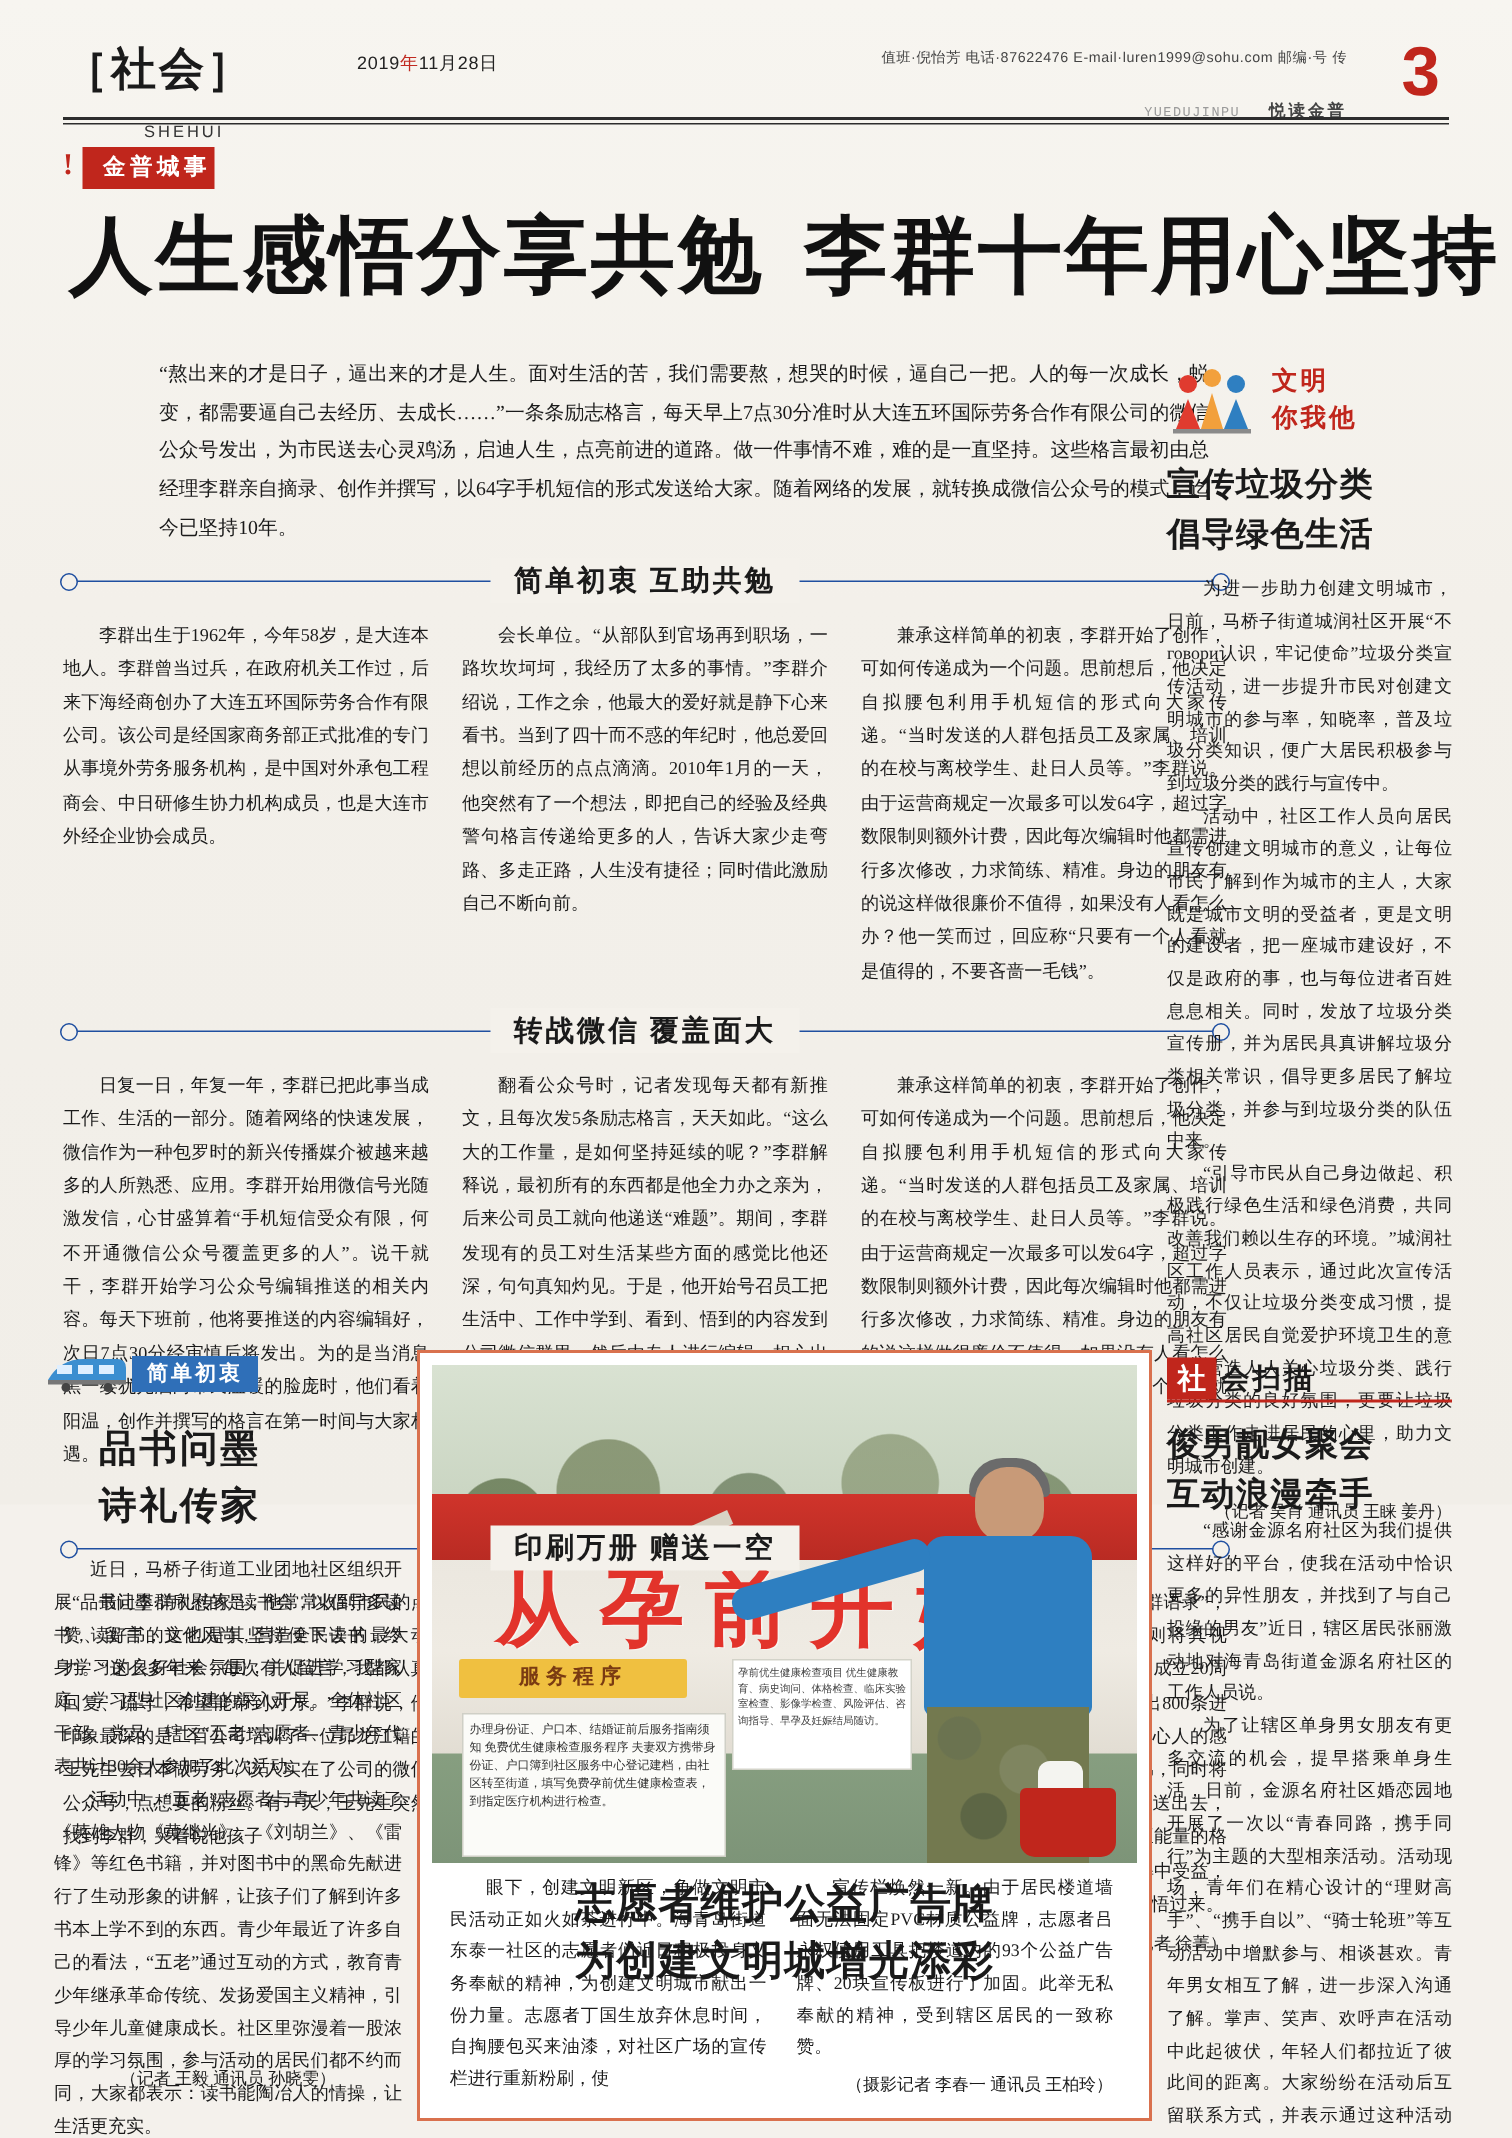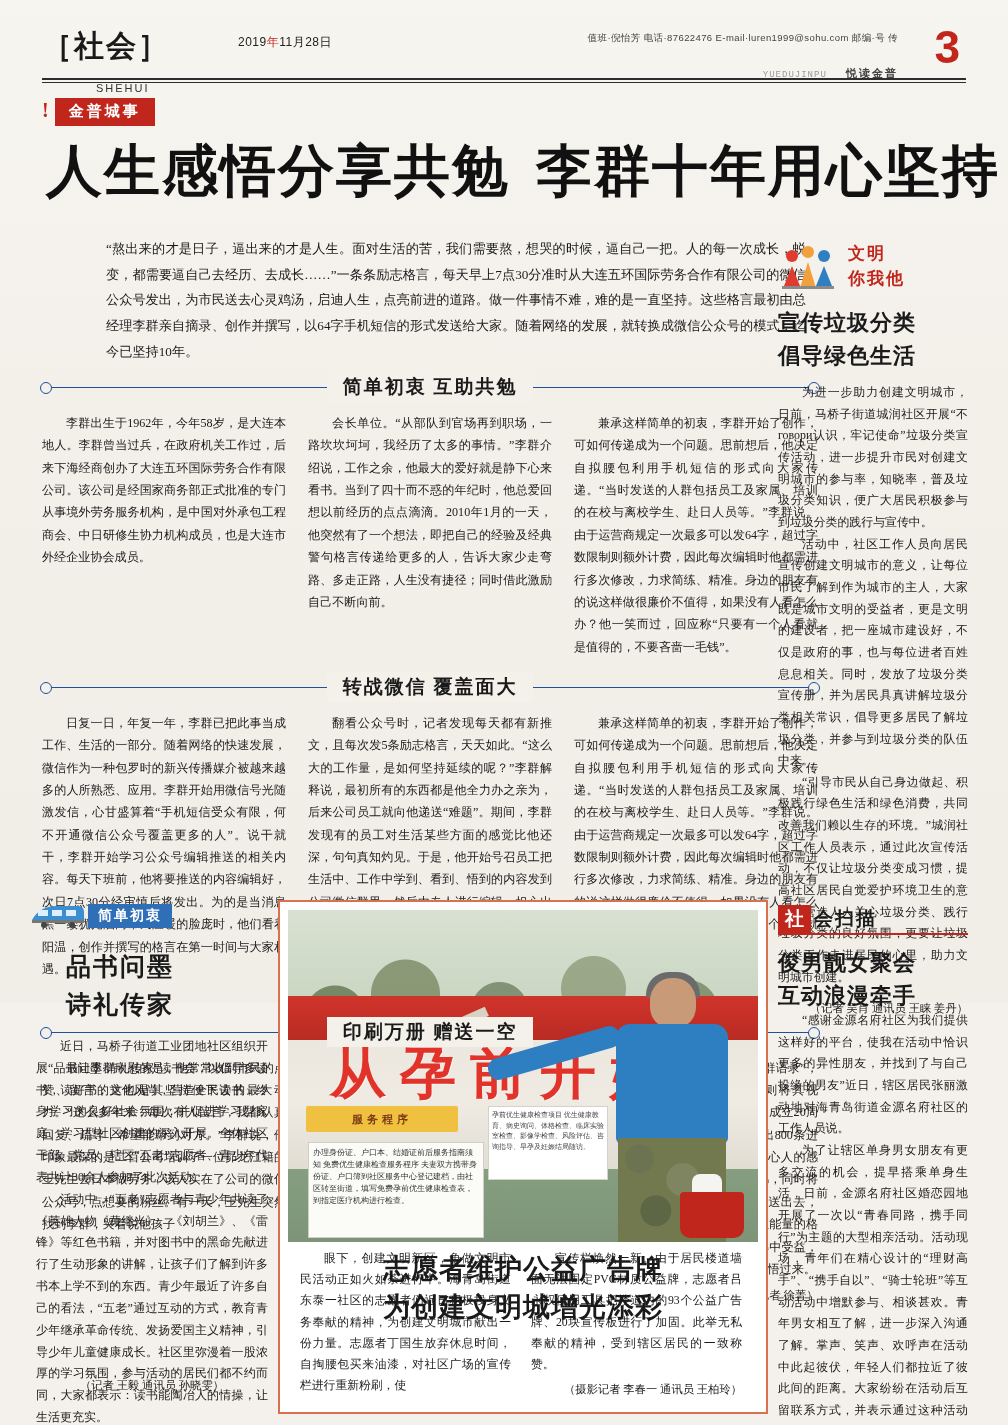--- a/index.html
+++ b/index.html
@@ -67,21 +67,21 @@
     position:absolute;left:42px;top:98px;
     display:flex;align-items:center;gap:6px;
   }
   .badge .bang{
     color:#c0261c;font-weight:bold;font-size:20px;line-height:1;
     transform:translateY(-2px);
   }
   .badge .tag{
     background:#c0261c;color:#fff;
     font-size:15px;font-weight:bold;letter-spacing:3px;
-    padding:4px 14px 5px 14px;
+    padding:4px 2px 5px 14px;
     font-family:"Liberation Serif", serif;
   }
 
   
   .headline{
     position:absolute;left:46px;top:140px;width:880px;
     font-size:56px;font-weight:bold;letter-spacing:2px;
     line-height:1.12;
     color:#111;
     font-family:"Liberation Serif", serif;
@@ -243,21 +243,21 @@
     position:absolute;left:42px;top:128px;width:300px;height:70px;
     color:#e2332b;font-size:56px;font-weight:bold;letter-spacing:14px;
     line-height:70px;
     text-shadow:1px 1px 0 rgba(255,255,255,.5);
     font-family:"Liberation Serif", serif;
     white-space:nowrap;
   }
   .ph-yellow{
     position:absolute;left:18px;top:196px;width:152px;height:26px;
     background:#f0c040;border-radius:2px;
-    color:#7a3b12;font-size:11px;font-weight:bold;letter-spacing:4px;
+    color:#7a3b12;font-size:14px;font-weight:bold;letter-spacing:4px;
     text-align:center;line-height:26px;
   }
   .ph-poster{
     position:absolute;left:20px;top:232px;width:176px;height:96px;
     background:#fbfbf8;border:1px solid #cfcfc6;
     font-size:8px;line-height:1.5;color:#333;padding:4px;
     box-sizing:border-box;overflow:hidden;
   }
   .ph-poster2{
     position:absolute;left:200px;top:196px;width:120px;height:74px;

